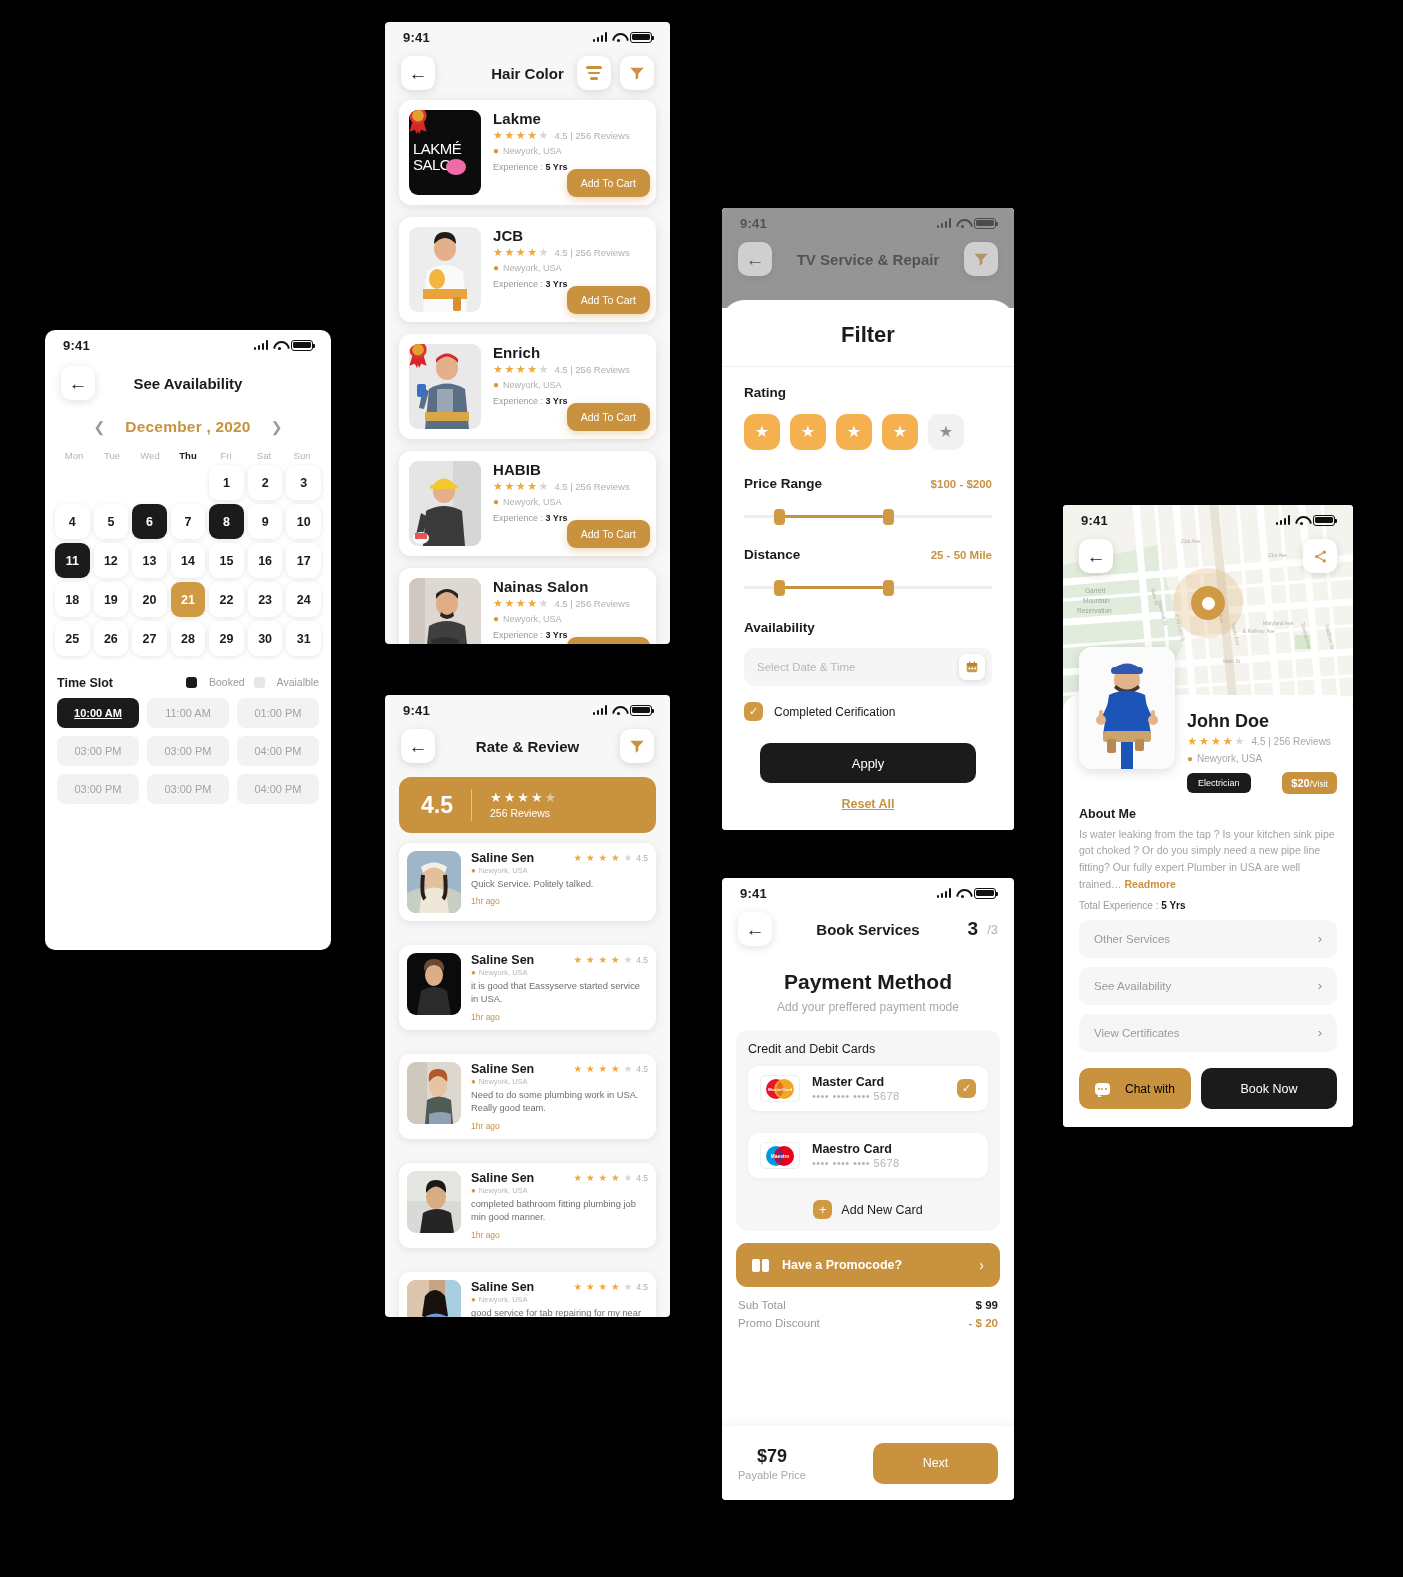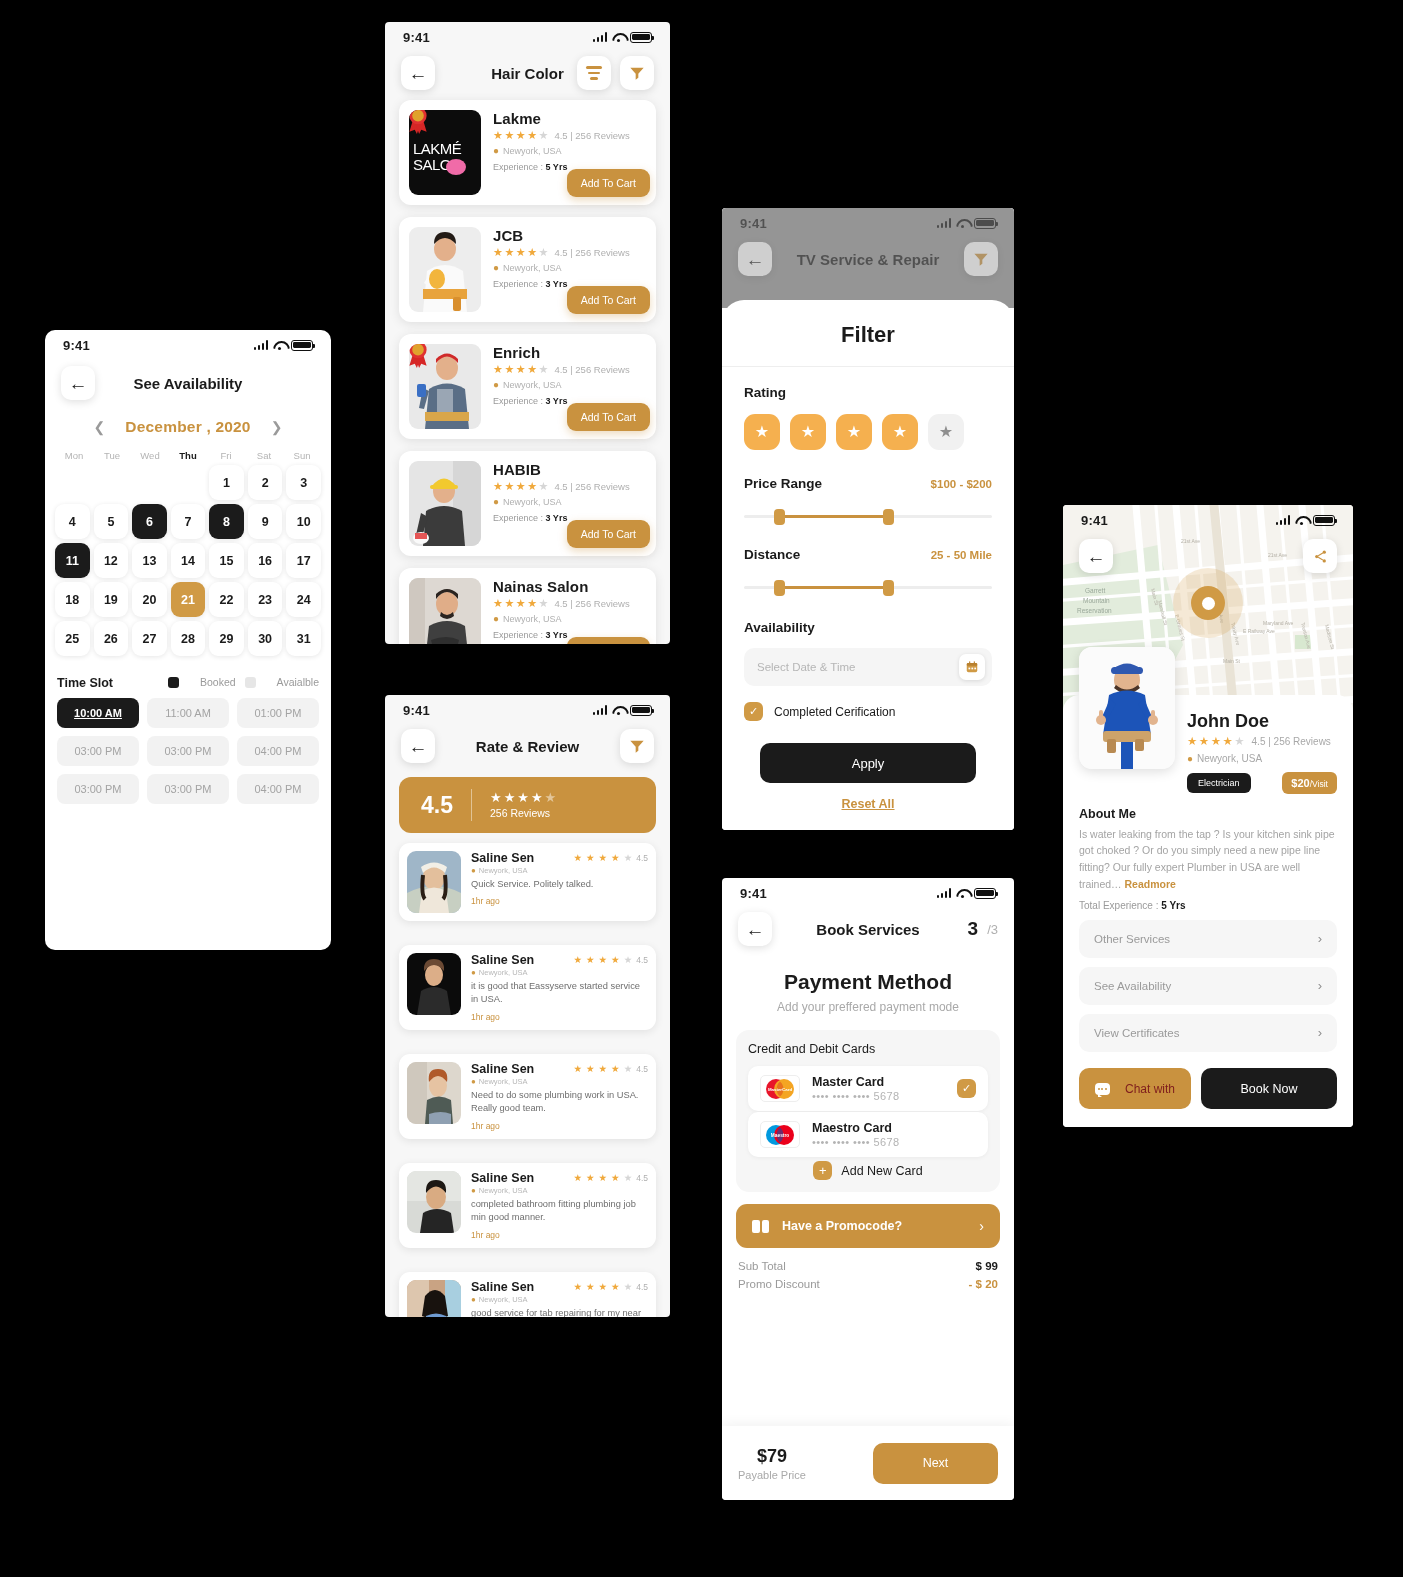--- a/index.html
+++ b/index.html
@@ -78,21 +78,21 @@
     font-size:12.5px; font-weight:bold; color:#1b1b1b;
     box-shadow: 0 1px 5px rgba(0,0,0,.10);
   }
   .daycell.empty { background:transparent; box-shadow:none; }
   .daycell.booked { background:#1b1b1b; color:#fff; }
   .daycell.selected { background:#d09a45; color:#fff; }
 
   .ts-head { display:flex; align-items:flex-start; margin: 20px 12px 8px; }
   .ts-title { font-size:12.5px; font-weight:bold; color:#1b1b1b; }
   .legend { margin-left:auto; display:flex; align-items:center; gap:9px; }
-  .legend span { display:flex; align-items:center; gap:21px; font-size:10.5px; color:#9a9a9a; }
+  .legend span { display:flex; align-items:center; gap:12px; font-size:10.5px; color:#9a9a9a; }
   .sw { width:11px; height:11px; border-radius:3px; }
   .sw.b { background:#1b1b1b; } .sw.a { background:#e6e6e6; }
   .slots { display:grid; grid-template-columns:repeat(3,1fr); gap:8px; margin: 0 12px; }
   .slot {
     height:30px; border-radius:8px; background:#f2f2f2;
     display:flex; align-items:center; justify-content:center;
     font-size:11px; color:#a3a3a3;
   }
   .slot.booked { background:#1b1b1b; color:#fff; font-weight:bold;text-decoration:underline; }
 
@@ -187,21 +187,21 @@
   .rtext { font-size:9.3px; color:#6e6e6e; line-height:1.45; }
   .rtime { font-size:8.5px; color:#c9923f; margin-top:5px; }
 
   
   #p5 { left:722px; top:878px; width:292px; height:622px; }
   .pay-title { text-align:center; font-size:21px; font-weight:bold; color:#1b1b1b; margin-top:14px; }
   .pay-sub { text-align:center; font-size:12px; color:#a9a9a9; margin-top:6px; }
   .stepnum { font-size:19px; font-weight:bold; color:#1b1b1b; }
   .cardsbox { margin: 16px 14px 0; background:#f6f6f6; border-radius:13px; padding:12px; }
   .cardsbox h4 { font-size:12.5px; font-weight:normal; color:#1b1b1b; margin-bottom:10px; }
-  .cardrow { background:#fff; border-radius:10px; padding:9px 12px; display:flex; align-items:center; gap:12px; margin-bottom:1px; box-shadow:0 1px 4px rgba(0,0,0,.05); }
+  .cardrow { background:#fff; border-radius:10px; padding:9px 12px; display:flex; align-items:center; gap:12px; margin-bottom:22px; box-shadow:0 1px 4px rgba(0,0,0,.05); }
   .cardlogo { width:40px; height:27px; border:1px solid #eee; border-radius:5px; display:flex; align-items:center; justify-content:center; flex:0 0 auto; background:#fff; }
   .cardname { font-size:12.5px; font-weight:bold; color:#1b1b1b; }
   .cardnum { font-size:11px; color:#b4b4b4; letter-spacing:.4px; margin-top:1px; }
   .cardchk { margin-left:auto; width:19px; height:19px; border-radius:6px; background:#d09a45; color:#fff; font-size:11px; display:flex; align-items:center; justify-content:center; }
   .addnew { display:flex; align-items:center; justify-content:center; gap:9px; margin-top:4px; }
   .plusbtn { width:19px; height:19px; border-radius:6px; background:#d09a45; color:#fff; font-size:13px; display:flex; align-items:center; justify-content:center; line-height:1; }
   .addnew span.t { font-size:12.5px; color:#1b1b1b; }
   .cashrow { margin: 13px 14px 0; background:#f6f6f6; border-radius:12px; height:42px; display:flex; align-items:center; padding: 0 16px; }
   .cashrow .t { font-size:12.5px; color:#1b1b1b; }
   .radio-off { margin-left:auto; width:18px; height:18px; border-radius:6px; background:#a8a8a8; }
@@ -251,21 +251,21 @@
   .tag-price small { font-size:8.5px; font-weight:normal; }
   .about-h { font-size:12.5px; font-weight:bold; color:#1b1b1b; margin-top:13px; }
   .about-t { font-size:10.5px; color:#a4a4a4; line-height:1.6; margin-top:5px; }
   .about-t a { color:#c9923f; font-weight:bold; text-decoration:none; }
   .totexp { font-size:10px; color:#9a9a9a; margin-top:7px; }
   .totexp b { color:#1b1b1b; }
   .linkrow { margin-top:9px; background:#f6f6f6; border-radius:10px; height:38px; display:flex; align-items:center; padding: 0 15px; }
   .linkrow .t { font-size:11.5px; color:#9a9a9a; }
   .linkrow .ch { margin-left:auto; color:#8e8e8e; font-size:13px; }
   .proffoot { position:absolute; left:16px; right:16px; bottom:18px; display:flex; gap:10px; }
-  .chatbtn { flex:0 0 auto; width:112px; height:41px; background:#c9923f; color:#7f1d1d; border:none; border-radius:10px; font-size:12px; display:flex; align-items:center; justify-content:center; gap:15px; font-family:inherit; }
+  .chatbtn { flex:0 0 auto; width:112px; height:41px; background:#c9923f; color:#000000; border:none; border-radius:10px; font-size:12px; display:flex; align-items:center; justify-content:center; gap:15px; font-family:inherit; }
   .booknow { flex:1; height:41px; background:#1b1b1b; color:#fff; border:none; border-radius:10px; font-size:12.5px; font-family:inherit; }
   .bubble { width:15px; height:12px; background:#fff; border-radius:4px; position:relative; display:flex; align-items:center; justify-content:center; gap:1.5px; }
   .bubble i { width:2px; height:2px; background:#c9923f; border-radius:50%; }
   .bubble::after { content:""; position:absolute; left:3px; bottom:-2.5px; width:0;height:0; border-left:4px solid #fff; border-top:3px solid transparent; border-bottom:0; }
 </style>
 </head>
 <body>
 
 <div class="stage">
 

